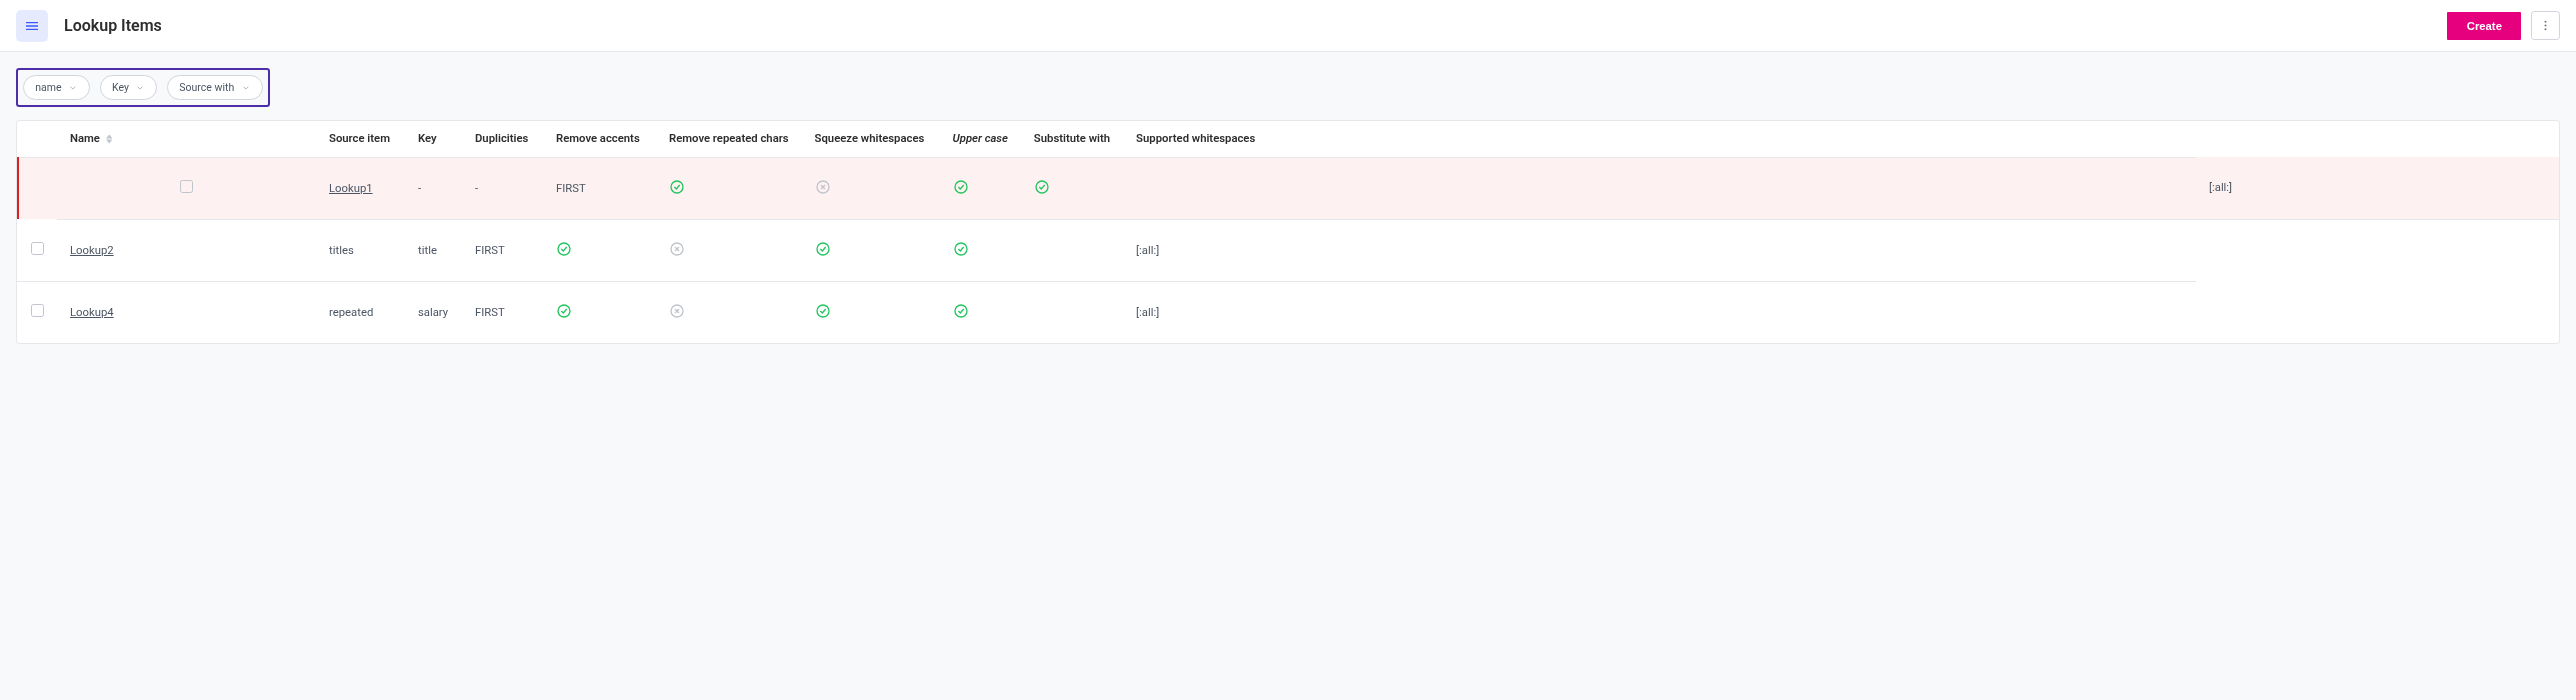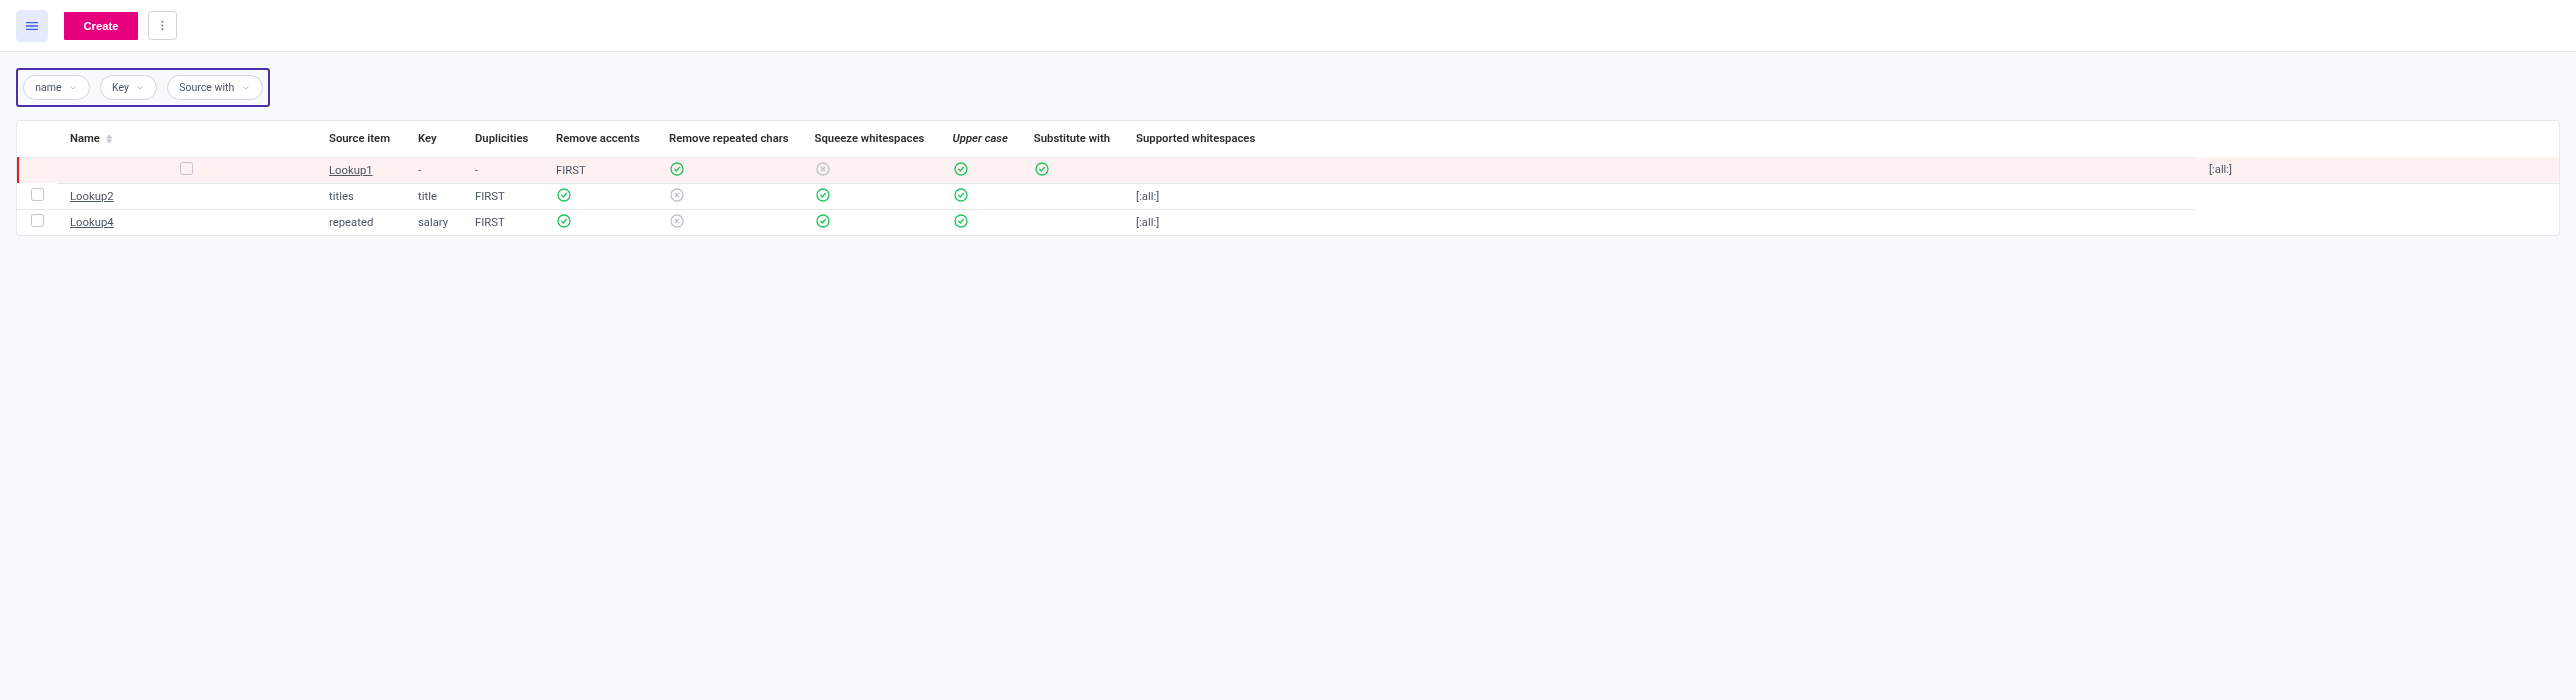--- a/index.html
+++ b/index.html
@@ -16,21 +16,21 @@
 .search-chevron { margin-left: 6.5px; margin-right: 13px; display: flex; align-items: center; }
 .search-input { border: none; outline: none; flex: 1; font-size: 11.3px; color: #333; }
 .search-input::placeholder { color: #9ca3af; }
 .filter-row { display: inline-flex; gap: 9.7px; border: 2.4px solid #4b2ea8; border-radius: 3.2px; padding: 4.9px; margin-bottom: 13px; }
 .filter-chip { background: #fff; border: 0.8px solid #d1d5db; border-radius: 16px; padding: 4.9px 11.3px; display: flex; align-items: center; gap: 6.5px; cursor: pointer; font-size: 10.5px; color: #4b5563; }
 .filter-chip svg { width: 9.7px; height: 9.7px; color: #9ca3af; }
 .table-wrap { background: #fff; border: 0.8px solid #e5e7eb; border-radius: 3.2px; overflow: hidden; }
 table { width: 100%; border-collapse: collapse; }
 th { text-align: left; padding: 11.3px 13px; font-weight: 600; color: #2d2d2d; border-bottom: 0.8px solid #e5e7eb; font-size: 11.3px; white-space: nowrap; }
 th.checkbox-col, td.checkbox-col { width: 40px; text-align: center; }
-td { padding: 3px 13px; border-bottom: 0.8px solid #e5e7eb; color: #4b5563; font-size: 11.3px; }
+td { padding: 21px 13px; border-bottom: 0.8px solid #e5e7eb; color: #4b5563; font-size: 11.3px; }
 tr:last-child td { border-bottom: none; }
 tr.highlighted { background: #fdf1f1; position: relative; }
 tr.highlighted::before { content: ""; position: absolute; left: 0; top: 0; bottom: 0; width: 2.4px; background: #e11d1d; }
 .name-link { color: #4b5563; text-decoration: underline; cursor: pointer; }
 .sort-icon { display: inline-flex; flex-direction: column; margin-left: 3.2px; vertical-align: middle; }
 .sort-icon svg { width: 6.5px; height: 4.9px; }
 .checkbox { width: 13px; height: 13px; border: 1.2px solid #c0c4cc; border-radius: 2.4px; display: inline-block; cursor: pointer; }
 .status-icon { display: inline-flex; width: 16px; height: 16px; }
 .status-icon svg { width: 16px; height: 16px; }
 .col-name { width: 259px; }
@@ -46,20 +46,21 @@
 </style>
 </head>
 <body>
 
 <div class="header">
   <div class="menu-btn">
     <svg viewBox="0 0 24 24">
         <path fill="#3b5bff" d="M3 6h18v2H3zM3 11h18v2H3zM3 16h18v2H3z"></path>
       </svg>
   </div>
+  <div class="page-title">Lookup Items</div>
   <button class="create-btn">Create</button>
   <div class="more-btn">
     <svg viewBox="0 0 24 24" width="13" height="13">
         <circle cx="12" cy="5" r="1.8" fill="#6b7280"></circle>
         <circle cx="12" cy="12" r="1.8" fill="#6b7280"></circle>
         <circle cx="12" cy="19" r="1.8" fill="#6b7280"></circle>
       </svg>
   </div>
 </div>
 

